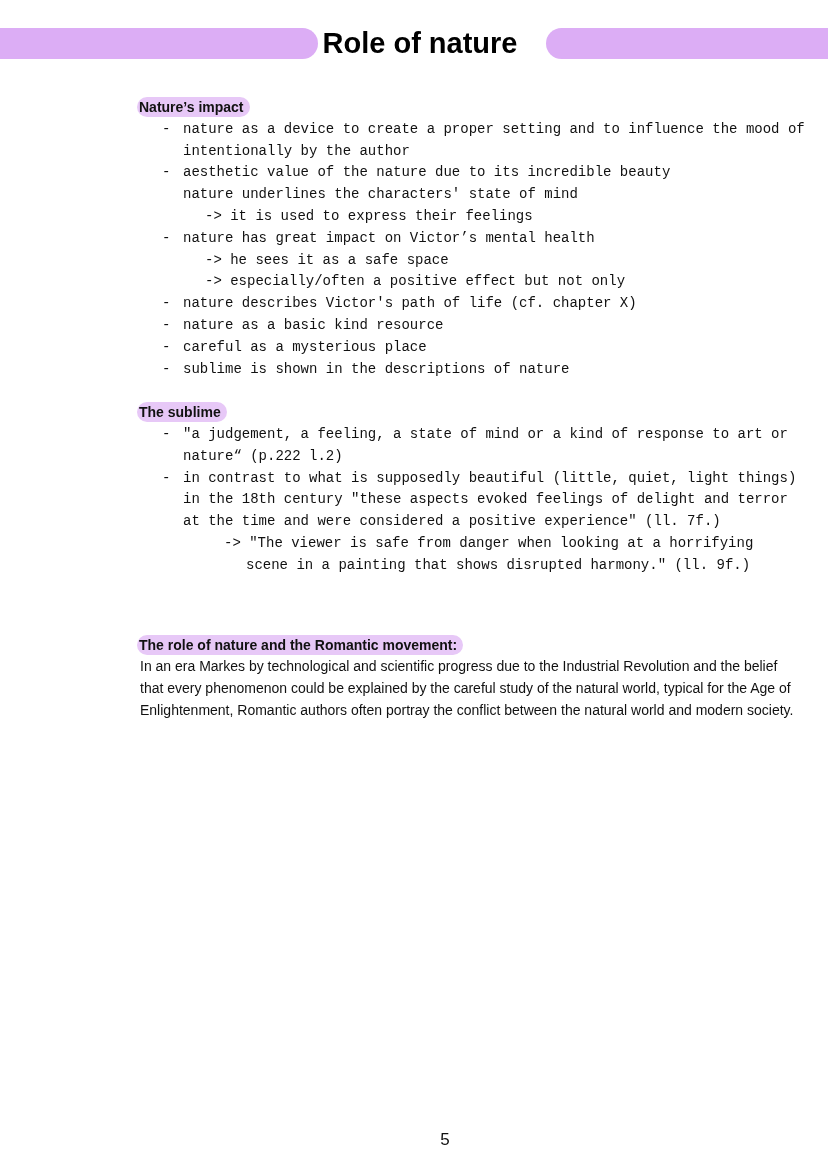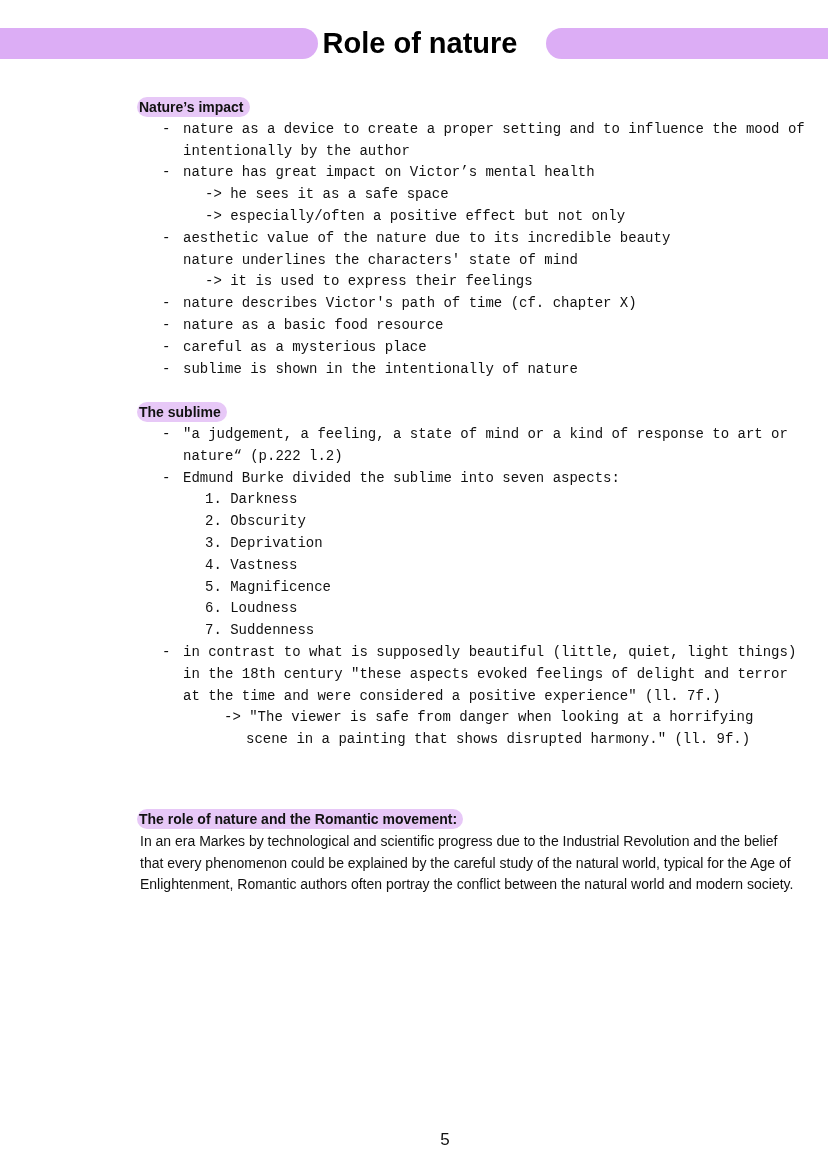--- a/index.html
+++ b/index.html
@@ -124,54 +124,42 @@
   <div class="bar-right"></div>
 </div>
 
 <div class="content">
 
   <div class="section">
     <div class="heading">Nature’s impact</div>
     <ul class="bullets">
       <li><span>nature as a device to create a proper setting and to influence the mood of intentionally by the author</span></li>
       <li>
+        <div>aesthetic value of the nature due to its incredible beauty</div>
+        <div>nature underlines the characters' state of mind</div>
+        <div class="sub">-&gt; it is used to express their feelings</div>
+      </li>
+      <li>
         <div>nature has great impact on Victor’s mental health</div>
         <div class="sub">-&gt; he sees it as a safe space</div>
         <div class="sub">-&gt; especially/often a positive effect but not only</div>
       </li>
-      <li>
-        <div>aesthetic value of the nature due to its incredible beauty</div>
-        <div>nature underlines the characters' state of mind</div>
-        <div class="sub">-&gt; it is used to express their feelings</div>
-      </li>
-      <li><span>nature describes Victor's path of time (cf. chapter X)</span></li>
-      <li><span>nature as a basic food resource</span></li>
+      <li><span>nature describes Victor's path of life (cf. chapter X)</span></li>
+      <li><span>nature as a basic kind resource</span></li>
       <li><span>careful as a mysterious place</span></li>
       <li>
-        <div>sublime is shown in the intentionally of nature</div>
+        <div>sublime is shown in the descriptions of nature</div>
       </li>
     </ul>
   </div>
 
   <div class="section gap-lg">
     <div class="heading">The sublime</div>
     <ul class="bullets">
       <li style="padding-right:20px;"><span>"a judgement, a feeling, a state of mind or a kind of response to art or nature“ (p.222 l.2)</span></li>
-      <li>
-        <div>Edmund Burke divided the sublime into seven aspects:</div>
-        <ol class="aspects">
-          <li>1. Darkness</li>
-          <li>2. Obscurity</li>
-          <li>3. Deprivation</li>
-          <li>4. Vastness</li>
-          <li>5. Magnificence</li>
-          <li>6. Loudness</li>
-          <li>7. Suddenness</li>
-        </ol>
-      </li>
       <li>
         <div>in contrast to what is supposedly beautiful (little, quiet, light things) in the 18th century "these aspects evoked feelings of delight and terror at the time and were considered a positive experience" (ll. 7f.)</div>
         <div class="deep">-&gt; "The viewer is safe from danger when looking at a horrifying scene in a painting that shows disrupted harmony." (ll. 9f.)</div>
       </li>
     </ul>
   </div>
 
   <div class="section">
     <div class="heading">The role of nature and the Romantic movement:</div>
     <div class="para">In an era Markes by technological and scientific progress due to the Industrial Revolution and the belief that every phenomenon could be explained by the careful study of the natural world, typical for the Age of Enlightenment, Romantic authors often portray the conflict between the natural world and modern society.</div>

